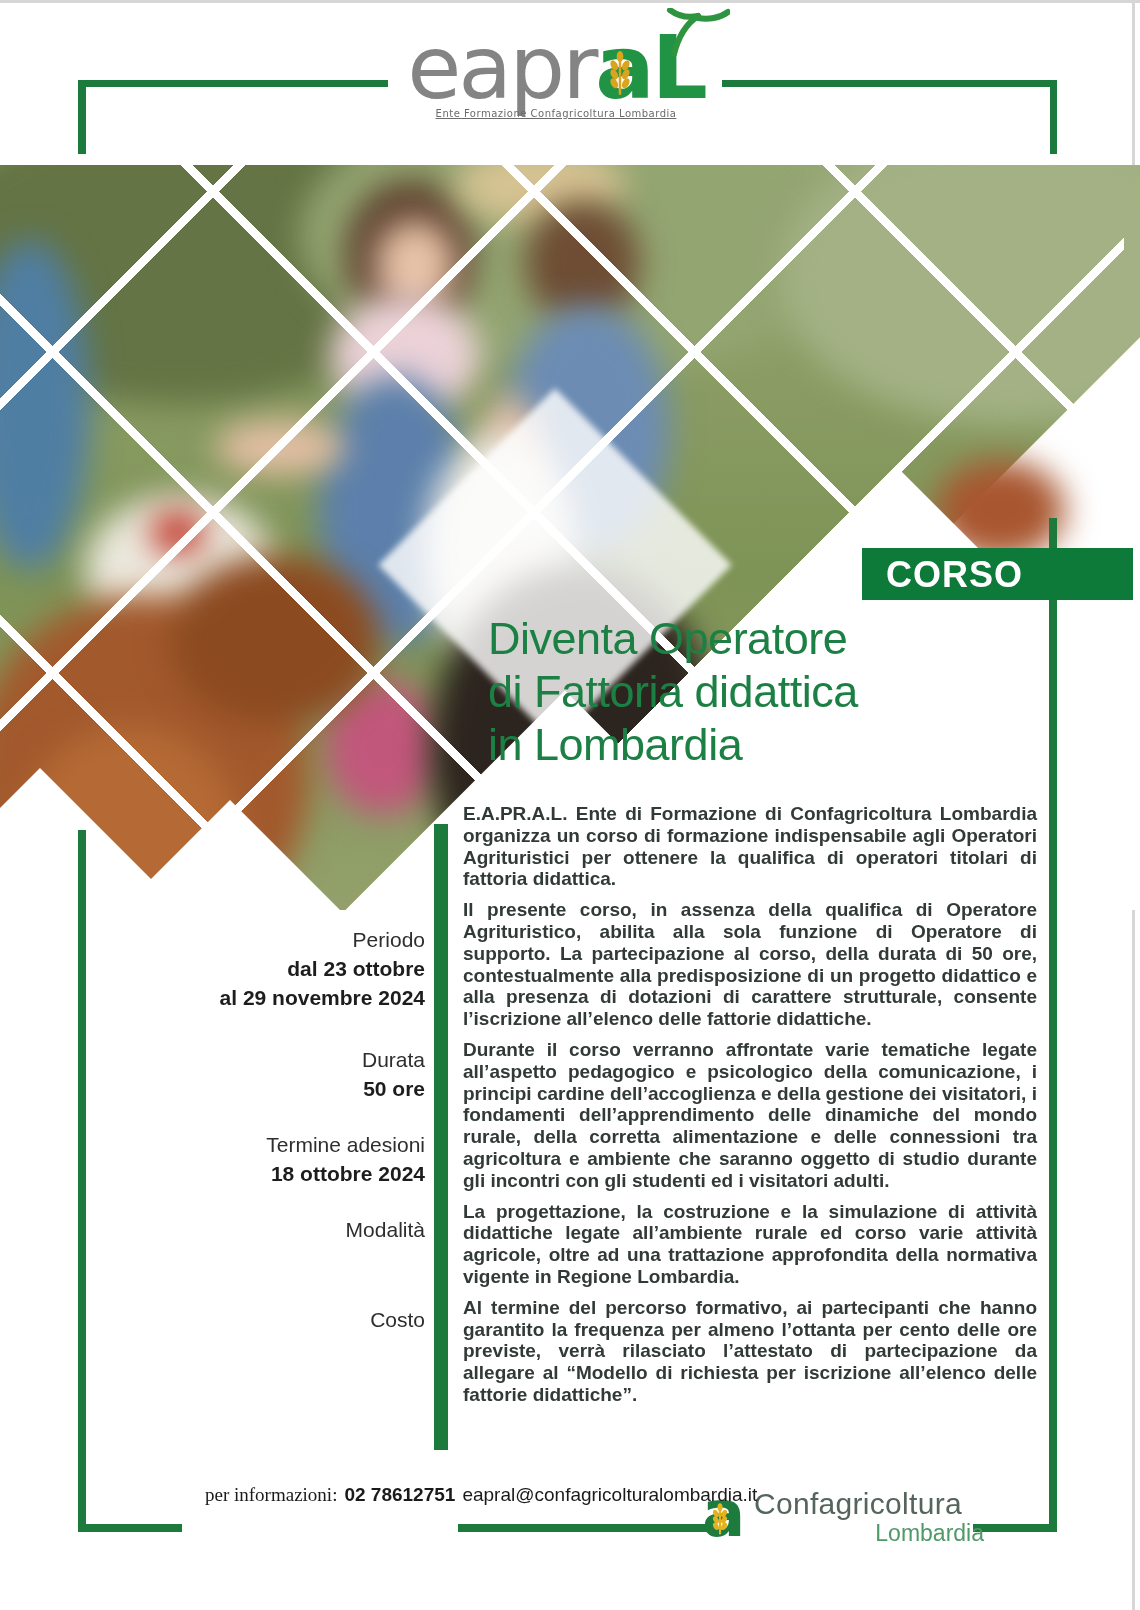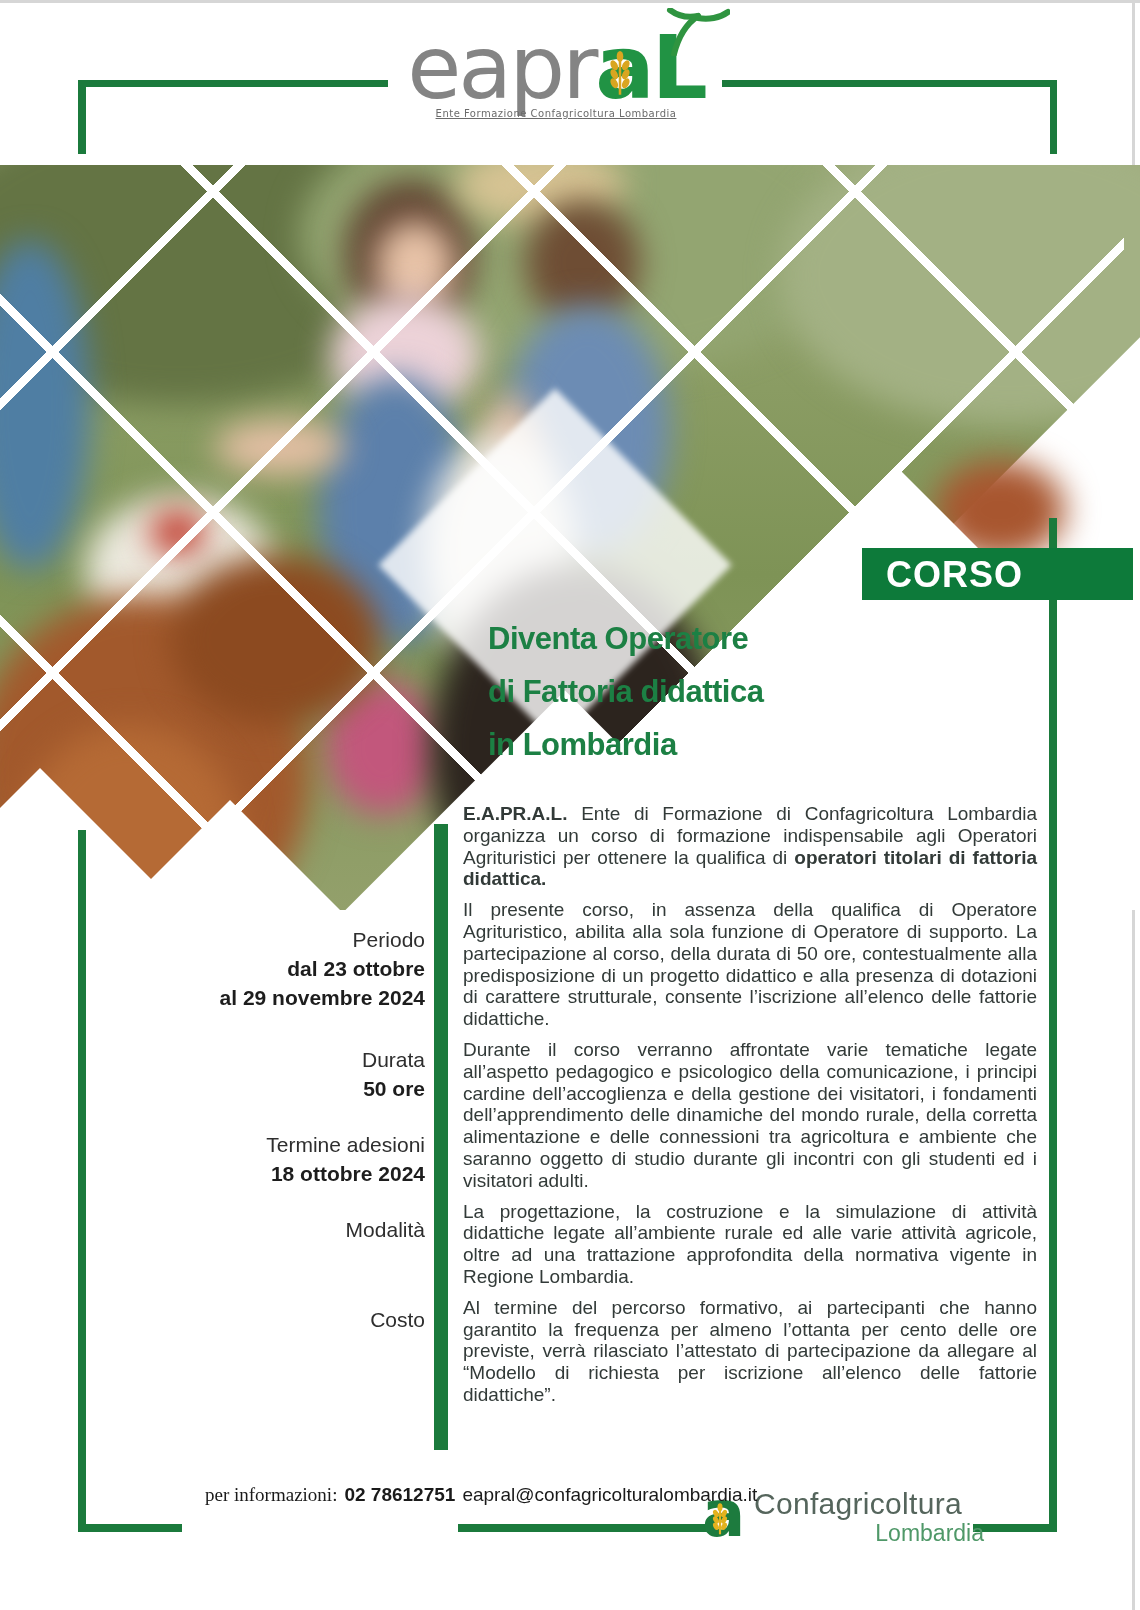--- a/index.html
+++ b/index.html
@@ -29,26 +29,26 @@
     background-position:14px 0,-36px 0;}
   .wdia{position:absolute;background:#ffffff;transform:rotate(45deg);}
 
   
   .badge{position:absolute;left:862px;top:548px;width:271px;height:52px;background:#0d7a3a;
          color:#ffffff;font-weight:bold;font-size:36px;line-height:54px;padding-left:24px;
          letter-spacing:1px;box-sizing:border-box;z-index:6;}
 
   
   .title{position:absolute;left:488px;top:612px;width:560px;margin:0;color:#1c8044;
-         font-size:31px;line-height:53px;font-weight:bold;letter-spacing:-0.5px;z-index:6;}
+         font-size:45px;line-height:53px;font-weight:normal;letter-spacing:-0.5px;z-index:6;}
 
   
   .body-col{position:absolute;left:463px;top:803px;width:574px;color:#323a38;
             font-size:19px;line-height:21.8px;text-align:justify;z-index:6;}
-  .body-col p{margin:0 0 9px 0;}
+  .body-col p{margin:0 0 9px 0;font-weight:bold;}
 
   
   .side-item{position:absolute;left:100px;width:325px;text-align:right;color:#2e2e2e;
              font-size:21px;line-height:29px;z-index:6;}
   .side-label{font-weight:normal;}
   .side-value{font-weight:bold;color:#1d1d1d;}
 
   
   .footer-info{position:absolute;left:205px;top:1484px;font-size:19px;color:#1a1a1a;
                white-space:nowrap;z-index:7;}
@@ -140,21 +140,21 @@
   <h1 class="title">
     <span>Diventa Operatore</span><br>
     <span>di Fattoria didattica</span><br>
     <span>in Lombardia</span>
   </h1>
 
   <div class="body-col">
     <p><b>E.A.PR.A.L.</b><span> Ente di Formazione di Confagricoltura Lombardia organizza un corso di formazione indispensabile agli Operatori Agrituristici per ottenere la qualifica di </span><b>operatori titolari di fattoria didattica.</b></p>
     <p>Il presente corso, in assenza della qualifica di Operatore Agrituristico, abilita alla sola funzione di Operatore di supporto. La partecipazione al corso, della durata di 50 ore, contestualmente alla predisposizione di un progetto didattico e alla presenza di dotazioni di carattere strutturale, consente l’iscrizione all’elenco delle fattorie didattiche.</p>
     <p>Durante il corso verranno affrontate varie tematiche legate all’aspetto pedagogico e psicologico della comunicazione, i principi cardine dell’accoglienza e della gestione dei visitatori, i fondamenti dell’apprendimento delle dinamiche del mondo rurale, della corretta alimentazione e delle connessioni tra agricoltura e ambiente che saranno oggetto di studio durante gli incontri con gli studenti ed i visitatori adulti.</p>
-    <p>La progettazione, la costruzione e la simulazione di attività didattiche legate all’ambiente rurale ed alle varie attività agricole, oltre ad una trattazione approfondita della normativa vigente in Regione Lombardia.</p>
+    <p>La progettazione, la costruzione e la simulazione di attività didattiche legate all’ambiente rurale ed corso varie attività agricole, oltre ad una trattazione approfondita della normativa vigente in Regione Lombardia.</p>
     <p>Al termine del percorso formativo, ai partecipanti che hanno garantito la frequenza per almeno l’ottanta per cento delle ore previste, verrà rilasciato l’attestato di partecipazione da allegare al “Modello di richiesta per iscrizione all’elenco delle fattorie didattiche”.</p>
   </div>
 
   <div class="side-item" style="top:925px;">
     <div class="side-label">Periodo</div>
     <div class="side-value">dal 23 ottobre</div>
     <div class="side-value">al 29 novembre 2024</div>
   </div>
   <div class="side-item" style="top:1045px;">
     <div class="side-label">Durata</div>

